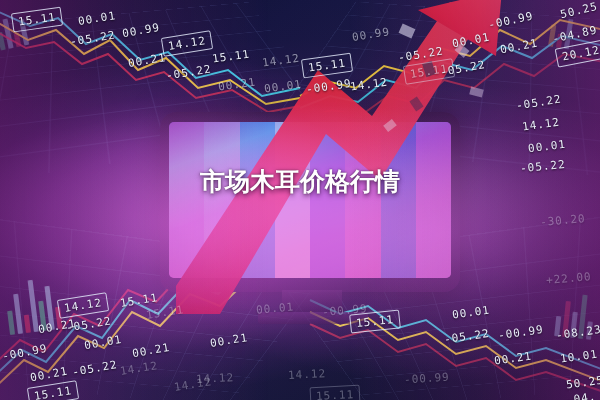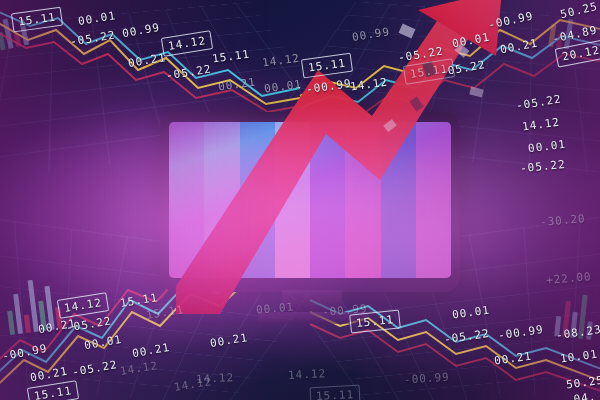--- a/index.html
+++ b/index.html
@@ -268,15 +268,16 @@
     <span class="num" style="left:494px;top:352px;transform:rotate(-8deg);">00.21</span>
     <span class="num" style="left:566px;top:376px;transform:rotate(-8deg);">50.25</span>
     <span class="num" style="left:566px;top:392px;transform:rotate(-8deg);">-04.</span>
     <span class="num faint" style="left:288px;top:368px;transform:rotate(-3deg);">14.12</span>
     <span class="num boxed faint" style="left:310px;top:386px;transform:rotate(-3deg);">15.11</span>
     <span class="num faint" style="left:404px;top:372px;transform:rotate(-4deg);">-00.99</span>
     <span class="num faint" style="left:196px;top:372px;transform:rotate(-3deg);">14.12</span>
   </div>
 
   <div id="headline">
+    <div>市场木耳价格行情</div>
   </div>
 
 </div>
 
 </body></html>

